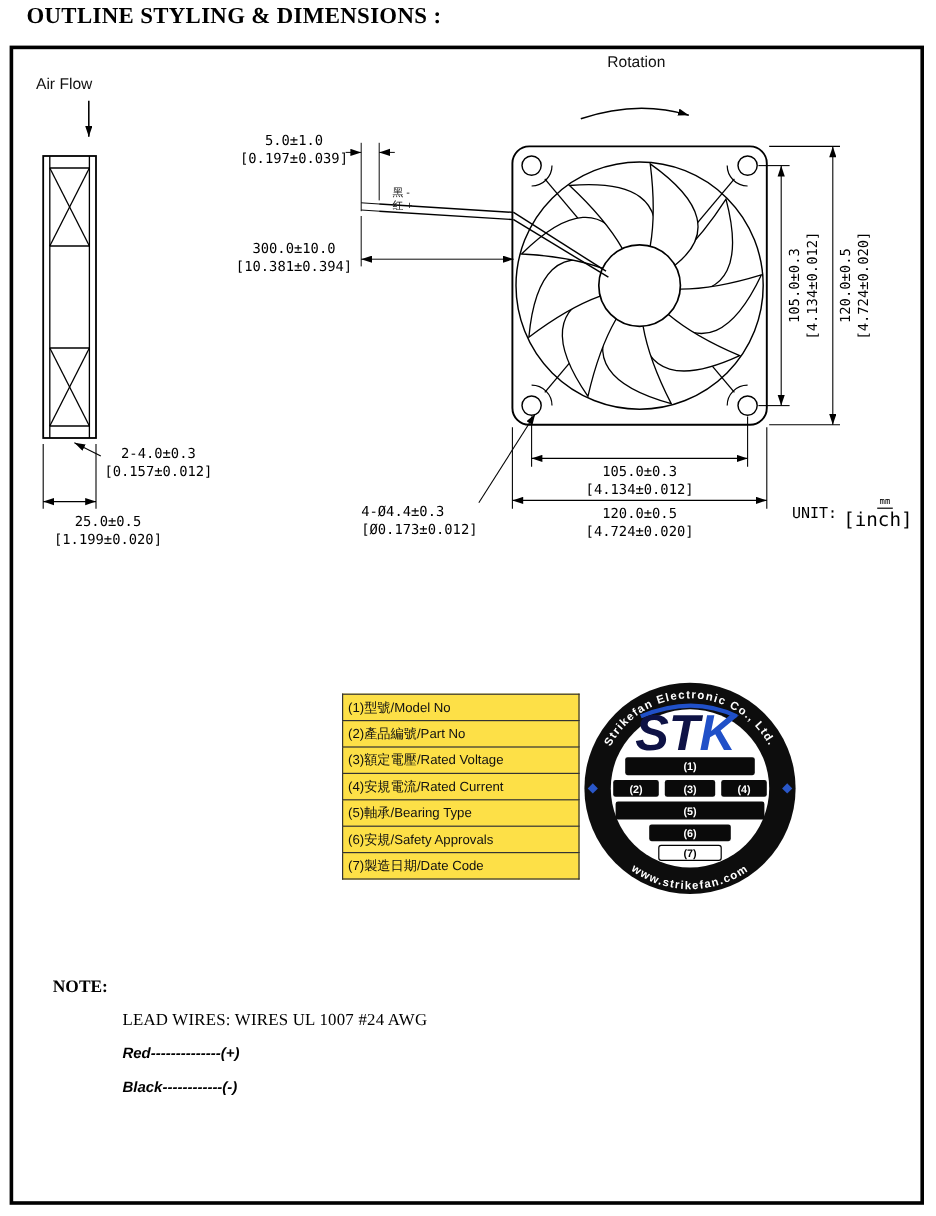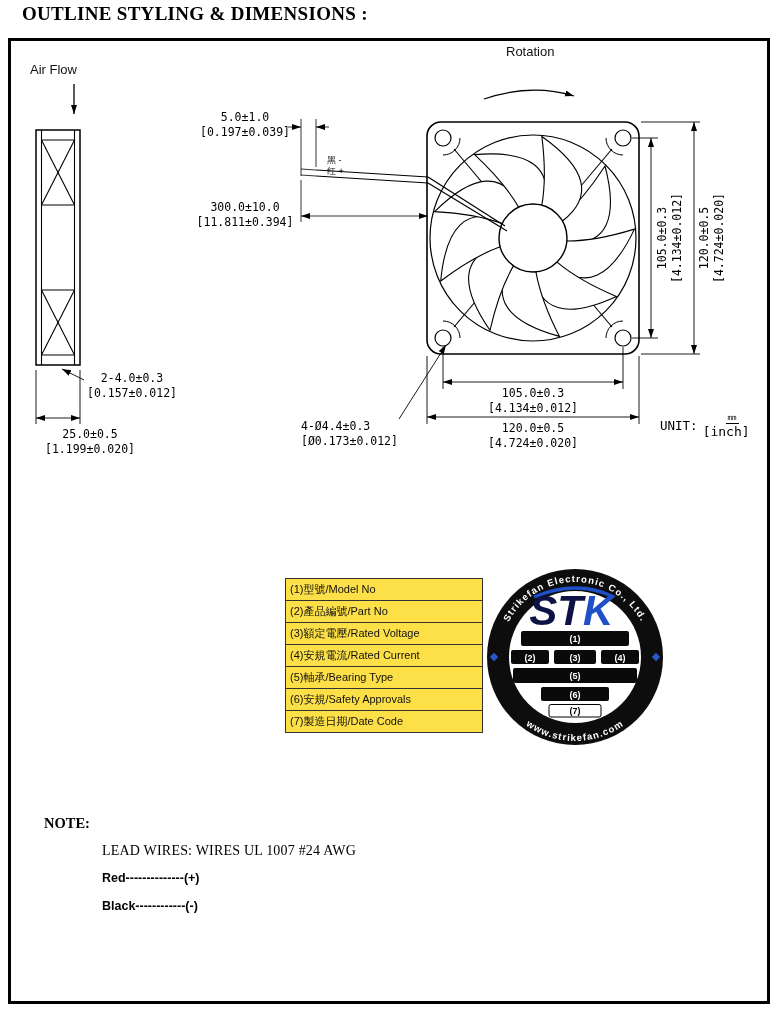--- a/index.html
+++ b/index.html
@@ -21,29 +21,29 @@
     white-space:nowrap;color:#000;
   }
   .dim-c{text-align:center;}
   .rot{transform:translate(-50%,-50%) rotate(-90deg);}
   .cx{transform:translateX(-50%);}
   .wiretag{font-size:9px;line-height:1.25;color:#111;}
   .unitbox{display:flex;align-items:center;gap:5px;font-family:"DejaVu Sans Mono",monospace;}
   .unitbox .u-label{font-size:12.5px;}
   .unit-frac{display:flex;flex-direction:column;align-items:center;line-height:1;}
   .unit-frac .mm{font-size:7.5px;border-bottom:1px solid #000;padding:0 2px 1px;margin-left:12px;}
-  .unit-frac .inch{font-size:13px;padding-top:1px;}
+  .unit-frac .inch{font-size:16px;padding-top:1px;}
   table.legend{border-collapse:collapse;background:#fde047;}
   table.legend td{
     border:1px solid #333;width:188px;height:17px;font-size:11px;padding:2px 4px;
     font-family:"Liberation Sans",sans-serif;color:#111;
   }
   .note-h{font-family:"Liberation Serif",serif;font-weight:bold;font-size:14.5px;}
   .note-1{font-family:"Liberation Serif",serif;font-weight:normal;font-size:14px;letter-spacing:.2px;}
-  .note-2{font-family:"Liberation Sans",sans-serif;font-weight:bold;font-size:12.5px;}
+  .note-2{font-family:"Liberation Sans",sans-serif;font-weight:bold;font-size:12.5px;font-style:italic;}
   svg text{font-family:"Liberation Sans",sans-serif;}
   .ring-text{font-size:9.5px;font-weight:bold;fill:#fff;letter-spacing:1.1px;}
   .bar-text{font-size:9px;fill:#fff;font-weight:bold;}
   .bar-text-dark{font-size:9px;fill:#000;font-weight:bold;}
 </style>
 </head>
 <body>
 
 <div class="abs title">OUTLINE STYLING &amp; DIMENSIONS :</div>
 
@@ -220,21 +220,21 @@
   <div>红 +</div>
 </div>
 
 <div class="abs dim dim-c" style="left:197px;top:110px;width:96px;">
   <div>5.0±1.0</div>
   <div>[0.197±0.039]</div>
 </div>
 
 <div class="abs dim dim-c" style="left:191px;top:200px;width:108px;">
   <div>300.0±10.0</div>
-  <div>[11.811±0.394]</div>
+  <div>[10.381±0.394]</div>
 </div>
 
 <div class="abs dim dim-c rot" style="left:670px;top:238px;">
   <div>105.0±0.3</div>
   <div>[4.134±0.012]</div>
 </div>
 
 <div class="abs dim dim-c rot" style="left:712px;top:238px;">
   <div>120.0±0.5</div>
   <div>[4.724±0.020]</div>

